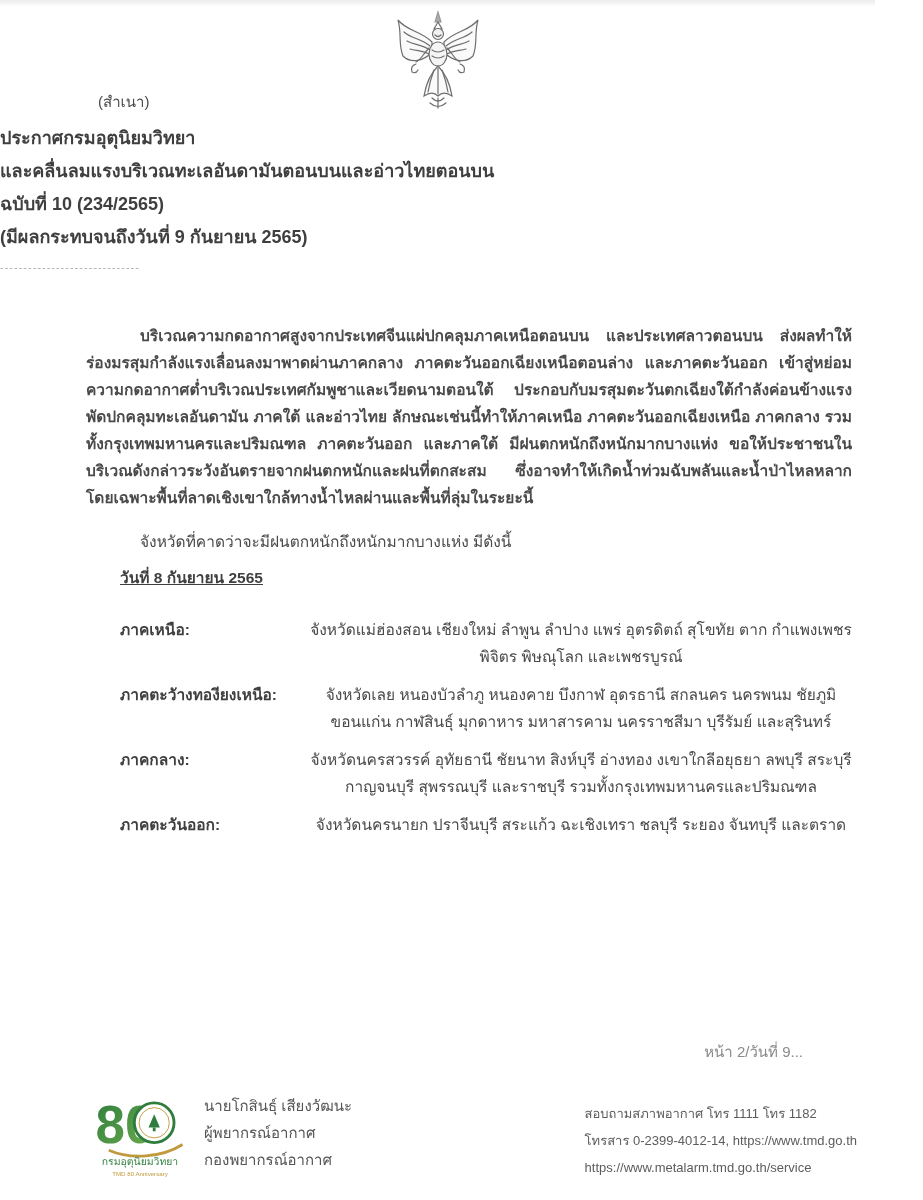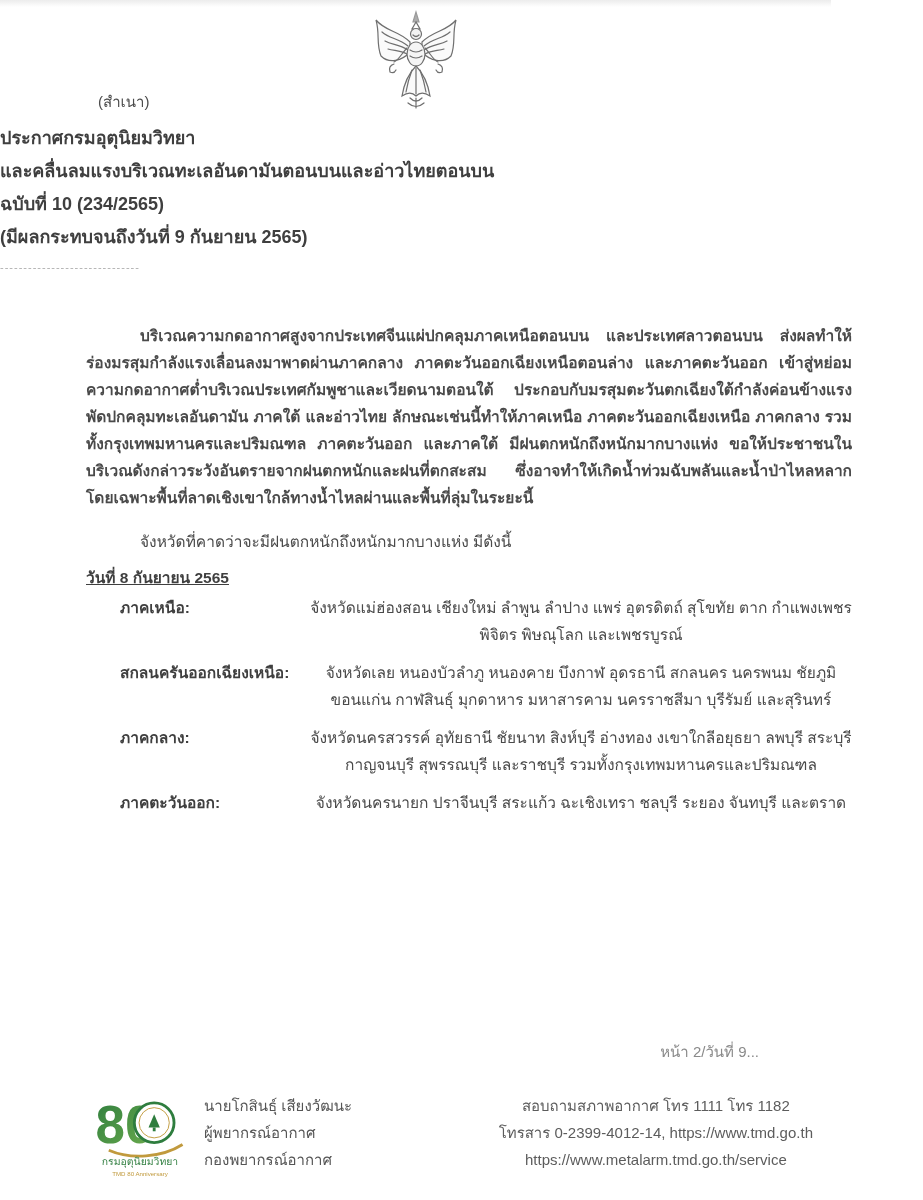--- a/index.html
+++ b/index.html
@@ -7,20 +7,21 @@
     width:923px;height:1200px;
     background:#ffffff;
     font-family:"Liberation Sans", sans-serif;
     color:#474747;
     overflow:hidden;
   }
   .page{
     position:relative;
     width:831px;height:1200px;
     background:linear-gradient(#ececec 0px,#ffffff 7px);
+    padding-left:44px;
   }
   
   .emblem{
     position:absolute;top:8px;left:50%;transform:translateX(-50%);
     width:104px;height:104px;
   }
   
   .copy-label{
     position:absolute;top:90px;left:98px;
     font-size:15px;color:#4c4c4c;
@@ -49,25 +50,26 @@
     text-indent:54px;
     margin:0;
     font-weight:bold;
   }
   .expect-line{
     margin-top:17px;
     text-indent:54px;
   }
   .date-heading{
     margin-top:9px;
+    margin-left:34px;
     font-weight:bold;
     text-decoration:underline;
     color:#3f3f3f;
   }
-  .region-table{margin-top:3px;}
+  .region-table{margin-top:25px;}
   .region-row{
     display:flex;
     margin-bottom:11px;
   }
   .region-label{
     flex:0 0 190px;
     margin-left:34px;
     font-weight:bold;color:#3f3f3f;
   }
   .region-provinces{
@@ -83,23 +85,23 @@
   .footer{
     position:absolute;left:88px;right:18px;bottom:18px;
     display:flex;align-items:flex-start;
   }
   .footer-logo{width:104px;height:92px;flex:0 0 auto;}
   .signature{
     margin-left:12px;margin-top:2px;
     font-size:15px;line-height:27px;color:#555555;
   }
   .contact{
-    margin-left:auto;margin-top:2px;
-    text-align:center;
-    font-size:15px;line-height:27px;color:#5c5c5c;
+    margin-left:auto;margin-top:10px;
+    text-align:left;
+    font-size:13px;line-height:27px;color:#5c5c5c;
   }
 </style>
 </head>
 <body>
 
 <div class="page">
 
   <div class="emblem">
     <svg viewBox="0 0 104 104" width="104" height="104">
       <g stroke="#6f6f6f" stroke-width="1.2" fill="none" stroke-linecap="round">
@@ -156,21 +158,21 @@
     <p class="paragraph">บริเวณความกดอากาศสูงจากประเทศจีนแผ่ปกคลุมภาคเหนือตอนบน และประเทศลาวตอนบน ส่งผลทำให้ร่องมรสุมกำลังแรงเลื่อนลงมาพาดผ่านภาคกลาง ภาคตะวันออกเฉียงเหนือตอนล่าง และภาคตะวันออก เข้าสู่หย่อมความกดอากาศต่ำบริเวณประเทศกัมพูชาและเวียดนามตอนใต้ ประกอบกับมรสุมตะวันตกเฉียงใต้กำลังค่อนข้างแรงพัดปกคลุมทะเลอันดามัน ภาคใต้ และอ่าวไทย ลักษณะเช่นนี้ทำให้ภาคเหนือ ภาคตะวันออกเฉียงเหนือ ภาคกลาง รวมทั้งกรุงเทพมหานครและปริมณฑล ภาคตะวันออก และภาคใต้ มีฝนตกหนักถึงหนักมากบางแห่ง ขอให้ประชาชนในบริเวณดังกล่าวระวังอันตรายจากฝนตกหนักและฝนที่ตกสะสม ซึ่งอาจทำให้เกิดน้ำท่วมฉับพลันและน้ำป่าไหลหลากโดยเฉพาะพื้นที่ลาดเชิงเขาใกล้ทางน้ำไหลผ่านและพื้นที่ลุ่มในระยะนี้</p>
     <div class="expect-line">จังหวัดที่คาดว่าจะมีฝนตกหนักถึงหนักมากบางแห่ง มีดังนี้</div>
     <div class="date-heading">วันที่ 8 กันยายน 2565</div>
 
     <div class="region-table">
       <div class="region-row">
         <div class="region-label">ภาคเหนือ:</div>
         <div class="region-provinces">จังหวัดแม่ฮ่องสอน เชียงใหม่ ลำพูน ลำปาง แพร่ อุตรดิตถ์ สุโขทัย ตาก กำแพงเพชร พิจิตร พิษณุโลก และเพชรบูรณ์</div>
       </div>
       <div class="region-row">
-        <div class="region-label">สกลนครันออกเฉียงเหนือ:</div>
+        <div class="region-label">ภาคตะวัางทองียงเหนือ:</div>
         <div class="region-provinces">จังหวัดเลย หนองบัวลำภู หนองคาย บึงกาฬ อุดรธานี สกลนคร นครพนม ชัยภูมิ ขอนแก่น กาฬสินธุ์ มุกดาหาร มหาสารคาม นครราชสีมา บุรีรัมย์ และสุรินทร์</div>
       </div>
       <div class="region-row">
         <div class="region-label">ภาคกลาง:</div>
         <div class="region-provinces">จังหวัดนครสวรรค์ อุทัยธานี ชัยนาท สิงห์บุรี อ่างทอง งเขาใกลีอยุธยา ลพบุรี สระบุรี กาญจนบุรี สุพรรณบุรี และราชบุรี รวมทั้งกรุงเทพมหานครและปริมณฑล</div>
       </div>
       <div class="region-row">
         <div class="region-label">ภาคตะวันออก:</div>
         <div class="region-provinces">จังหวัดนครนายก ปราจีนบุรี สระแก้ว ฉะเชิงเทรา ชลบุรี ระยอง จันทบุรี และตราด</div>
       </div>

